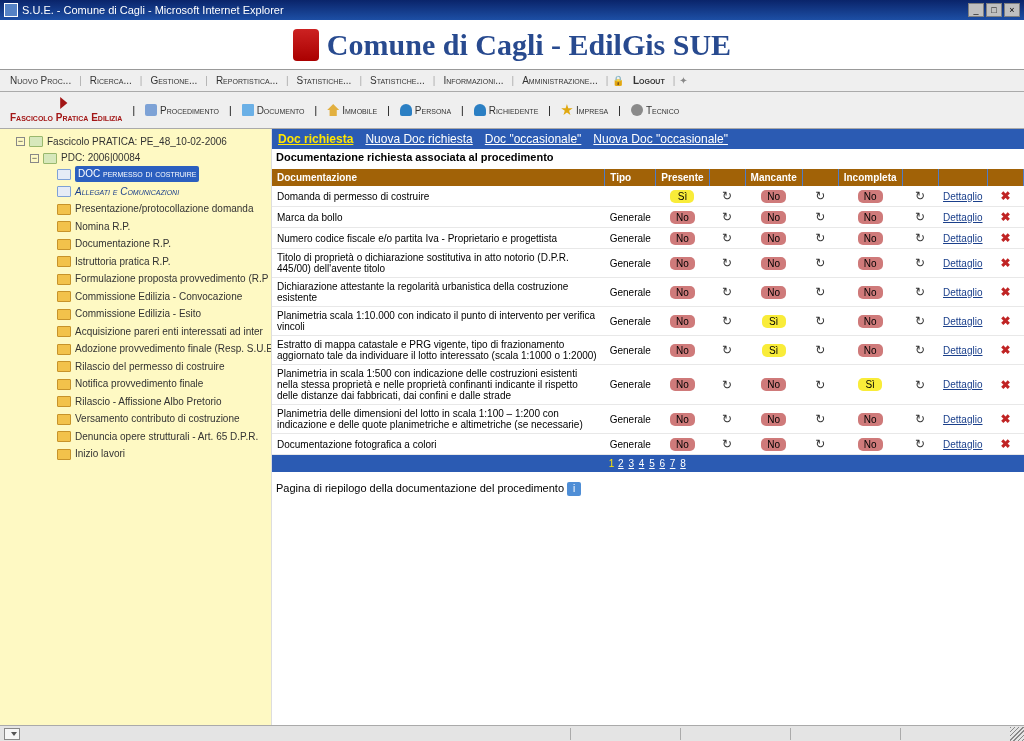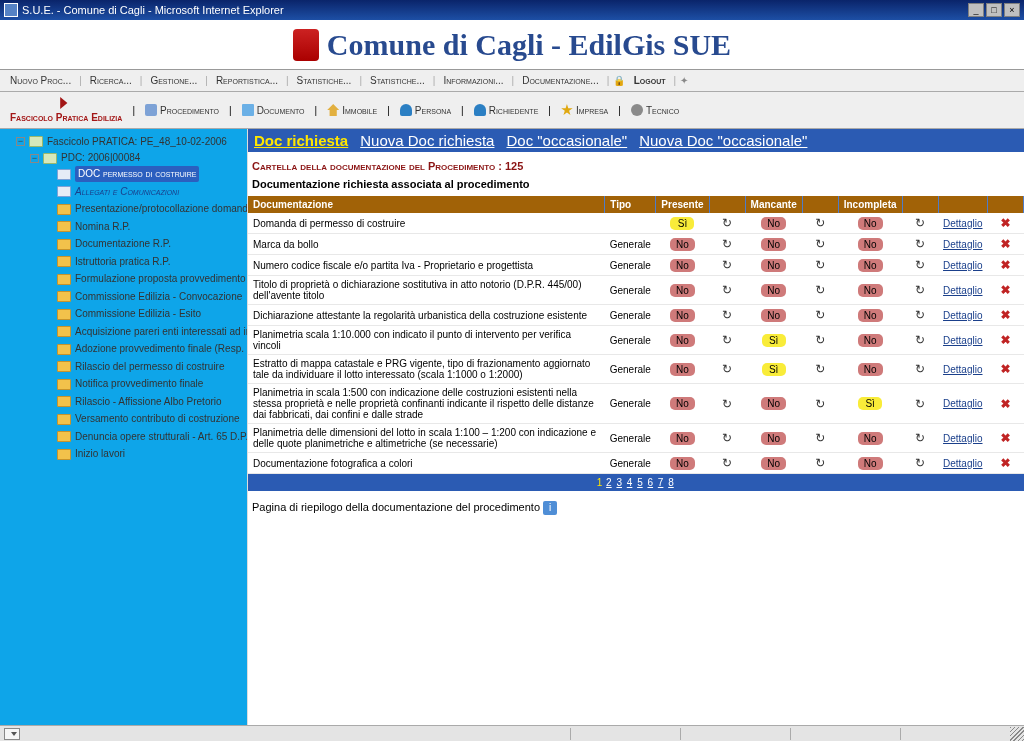--- a/index.html
+++ b/index.html
@@ -22,35 +22,35 @@
   .toolbar2 .tb-item.active { color:#a31616; font-weight:bold;flex-direction:column;}
   .tb-icon { width:12px;height:12px;display:inline-block;}
   .ic-arrow-red { background:#a31616; clip-path: polygon(0 0,60% 50%,0 100%);}
   .ic-book { background:#7da2d6; border-radius:2px;}
   .ic-doc { background:#6bb0e6; border-radius:1px;}
   .ic-home { background:#e2b040; clip-path: polygon(50% 0,100% 50%,80% 50%,80% 100%,20% 100%,20% 50%,0 50%);}
   .ic-person { background:#2b7fc3; border-radius:6px 6px 2px 2px;}
   .ic-star { background:#e0a810; clip-path: polygon(50% 0,61% 35%,98% 35%,68% 57%,79% 91%,50% 70%,21% 91%,32% 57%,2% 35%,39% 35%);}
   .ic-gear { background:#8a8a8a; border-radius:50%;}
   .content { display:flex; height: calc(741px - 20px - 54px - 24px - 24px - 16px); }
-  .sidebar { width:248px; background:#0ea5e9; overflow:auto; border-right:1px solid #ddd; padding:4px 2px; font-size:10px;}
+  .sidebar { width:272px; background:#fef9c3; overflow:auto; border-right:1px solid #ddd; padding:4px 2px; font-size:10px;}
   .tree ul { list-style:none; padding-left:14px;}
   .tree li { white-space:nowrap; line-height:16px;}
   .tnode { display:inline-flex; align-items:center; gap:4px; cursor:default;}
   .exp { width:9px;height:9px;border:1px solid #888;font-size:9px;line-height:7px;text-align:center;color:#444;display:inline-block;}
   .exp.minus::before{content:"−";}
   .exp.spacer{border:none;}
   .folder-ic { width:14px;height:11px;display:inline-block;background:#f2c24b;border:1px solid #c7932a;border-radius:1px;position:relative;}
   .folder-ic.open{background:#d7e8bb;border-color:#9ab86d;}
   .folder-ic.hand{background:#e6ecf6;border-color:#7ea1d6;}
   .tnode.sel .lbl{background:#2b5fbf;color:#fff;font-variant:small-caps;padding:0 3px;border-radius:2px;}
   .tnode .lbl{color:#333;}
   .tnode.link .lbl{color:#1a3f8b; font-style:italic; font-variant:small-caps;}
   .main { flex:1; overflow:auto; padding:0; position:relative;}
-  .tabs { background:#2b5bb3; color:#fff; padding:3px 6px; font-size:15px;}
+  .tabs { background:#2b5bb3; color:#fff; padding:3px 6px; font-size:12px;}
   .tabs a { color:#fff; text-decoration:underline; margin-right:12px;}
   .tabs a.cur { color:#ffe600; text-decoration:underline; font-weight:bold;}
   .section-title { color:#8b1414; font-variant:small-caps; font-weight:bold; padding:8px 4px 4px; font-size:11px;}
   .sub-title { font-weight:bold; padding:2px 4px 6px; font-size:11px;}
   table.doc { width:100%; border-collapse:collapse; font-size:10px;}
   table.doc thead th { background:#a16207; color:#fff; font-weight:bold; text-align:left; padding:3px 5px; border-right:1px solid #4f7cc8; font-size:10px;}
   table.doc thead th.c { text-align:center;}
   table.doc tbody td { padding:3px 5px; border-bottom:1px solid #e8e8e8; vertical-align:middle;}
   .cell-flag { text-align:center; width:36px;}
   .flag { display:inline-block; padding:1px 6px; border-radius:5px; min-width:24px; text-align:center;}
@@ -100,21 +100,21 @@
     <a href="#">Gestione...</a>
     <span class="sep">|</span>
     <a href="#">Reportistica...</a>
     <span class="sep">|</span>
     <a href="#">Statistiche...</a>
     <span class="sep">|</span>
     <a href="#">Statistiche...</a>
     <span class="sep">|</span>
     <a href="#">Informazioni...</a>
     <span class="sep">|</span>
-    <a href="#">Documentazione...</a>
+    <a href="#">Amministrazione...</a>
     <span class="sep">|</span>
     <span><span style="color:#a00">🔒</span></span>
     <a href="#" class="logout">Logout</a>
     <span class="sep">|</span>
     <span class="plus">✦</span>
   </div>
 
 <div class="toolbar2" id="toolbar2">
     <a href="#" class="tb-item active">
       <span class="tb-icon ic-arrow-red"></span>
@@ -261,21 +261,20 @@
                   </span></li>
               </ul>
           </li>
         </ul>
       </li>
     </ul>
   </div>
 
   <div class="main">
     <div class="tabs" id="tabs"><a href="#" class="cur">Doc richiesta</a><a href="#">Nuova Doc richiesta</a><a href="#">Doc "occasionale"</a><a href="#">Nuova Doc "occasionale"</a></div>
-    <div class="section-title">Cartella della documentazione del Procedimento : 125</div>
     <div class="sub-title">Documentazione richiesta associata al procedimento</div>
 
     <table class="doc">
       <thead>
         <tr>
           <th>Documentazione</th>
           <th>Tipo</th>
           <th class="c">Presente</th>
           <th class="c"></th>
           <th class="c">Mancante</th>

